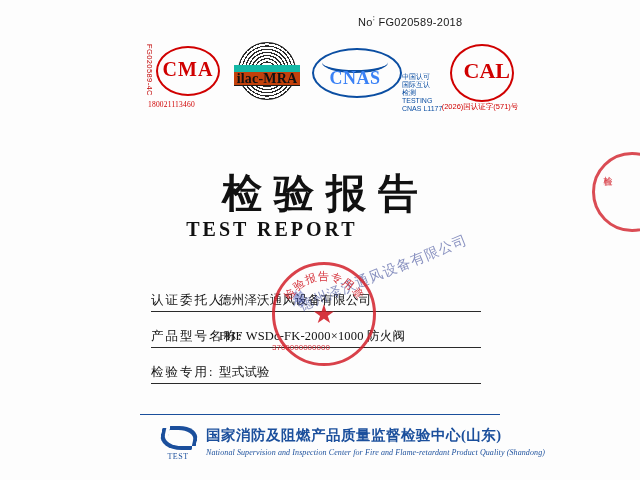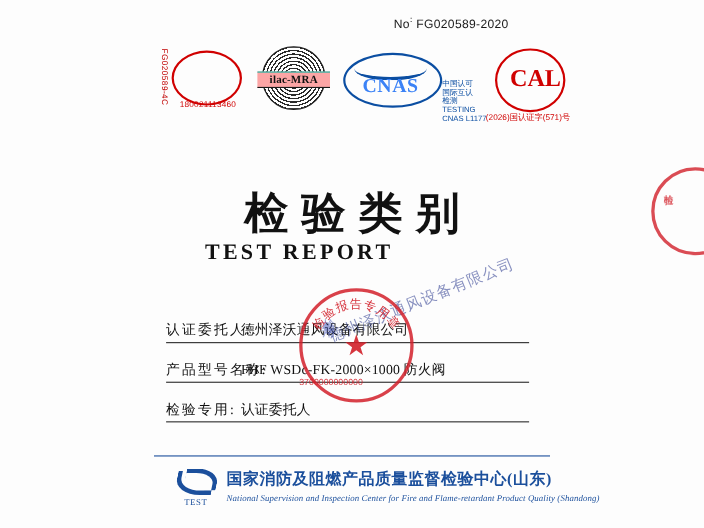--- a/index.html
+++ b/index.html
@@ -79,26 +79,26 @@
     text-align: center;
     font-family: "Liberation Serif", serif;
     font-weight: bold;
     font-size: 20px;
     color: #d00000;
     letter-spacing: 1px;
   }
   .cma-num {
     position: absolute;
     left: 8px;
-    top: 48px;
+    top: 58px;
     width: 82px;
     font-size: 7.5px;
     color: #d00000;
-    text-align: center;
     letter-spacing: 0.2px;
+    font-family: Liberation Serif, serif;
   }
 
   
   .ilac {
     position: absolute;
     left: 98px;
     top: 0px;
     width: 58px;
     height: 58px;
   }
@@ -109,27 +109,27 @@
     border: 1.5px solid #1a1a1a;
     background:
       repeating-radial-gradient(circle at 50% 50%, #ffffff 0 2.0px, #2b2b2b 2.0px 3.2px);
   }
   .ilac .band {
     position: absolute;
     left: -4px;
     right: -4px;
     top: 23px;
     height: 13px;
-    background: #fca5a5;
-    border-top: 1px solid #14b8a6;
+    background: #c2410c;
+    border-top: 7px solid #14b8a6;
     border-bottom: 1px solid #1a1a1a;
     text-align: center;
     font-family: "Liberation Serif", serif;
     font-weight: bold;
-    font-size: 10px;
+    font-size: 14px;
     line-height: 13px;
     color: #111111;
     letter-spacing: 0.2px;
   }
 
   
   .cnas {
     position: absolute;
     left: 172px;
     top: 4px;
@@ -472,29 +472,30 @@
     font-style: italic;
   }
 </style>
 </head>
 <body>
 
 <div class="page">
 
   <div class="doc-no">
     <span>No</span><span class="sup">∶</span>
-    <span>FG020589-2020</span>
+    <span>FG020589-2018</span>
   </div>
 
   <div class="logo-strip">
 
     <div class="vcode">FG020589-4C</div>
 
     <div class="cma">
       <div class="oval"></div>
+      <div class="txt">CMA</div>
     </div>
     <div class="cma-num">180021113460</div>
 
     <div class="ilac">
       <div class="ring"></div>
       <div class="band">ilac-MRA</div>
     </div>
 
     <div class="cnas">
       <div class="oval"></div>
@@ -505,40 +506,40 @@
       中国认可<br>国际互认<br>检测<br>TESTING<br>CNAS L1177
     </div>
 
     <div class="cal">
       <div class="oval"></div>
       <div class="txt">CAL</div>
     </div>
     <div class="cal-num">(2026)国认证字(571)号</div>
   </div>
 
-  <div class="title-cn">检验类别</div>
+  <div class="title-cn">检验报告</div>
   <div class="title-en">TEST REPORT</div>
 
   <div class="fields">
 
     <div class="field">
       <span class="label">认证委托人:</span>
       <span class="value">德州泽沃通风设备有限公司</span>
       <div class="rule"></div>
     </div>
 
     <div class="field">
       <span class="label">产品型号名称:</span>
       <span class="value">FHF WSDc-FK-2000×1000 防火阀</span>
       <div class="rule"></div>
     </div>
 
     <div class="field">
       <span class="label">检验专用:</span>
-      <span class="value">认证委托人</span>
+      <span class="value">型式试验</span>
       <div class="rule"></div>
     </div>
   </div>
 
   <div class="vert-stamp">检验专用</div>
   <div class="diag-stamp">德州泽沃通风设备有限公司</div>
 
   <div class="stamp">
     <div class="ring"></div>
     <svg class="arc-text" viewBox="0 0 104 104">

